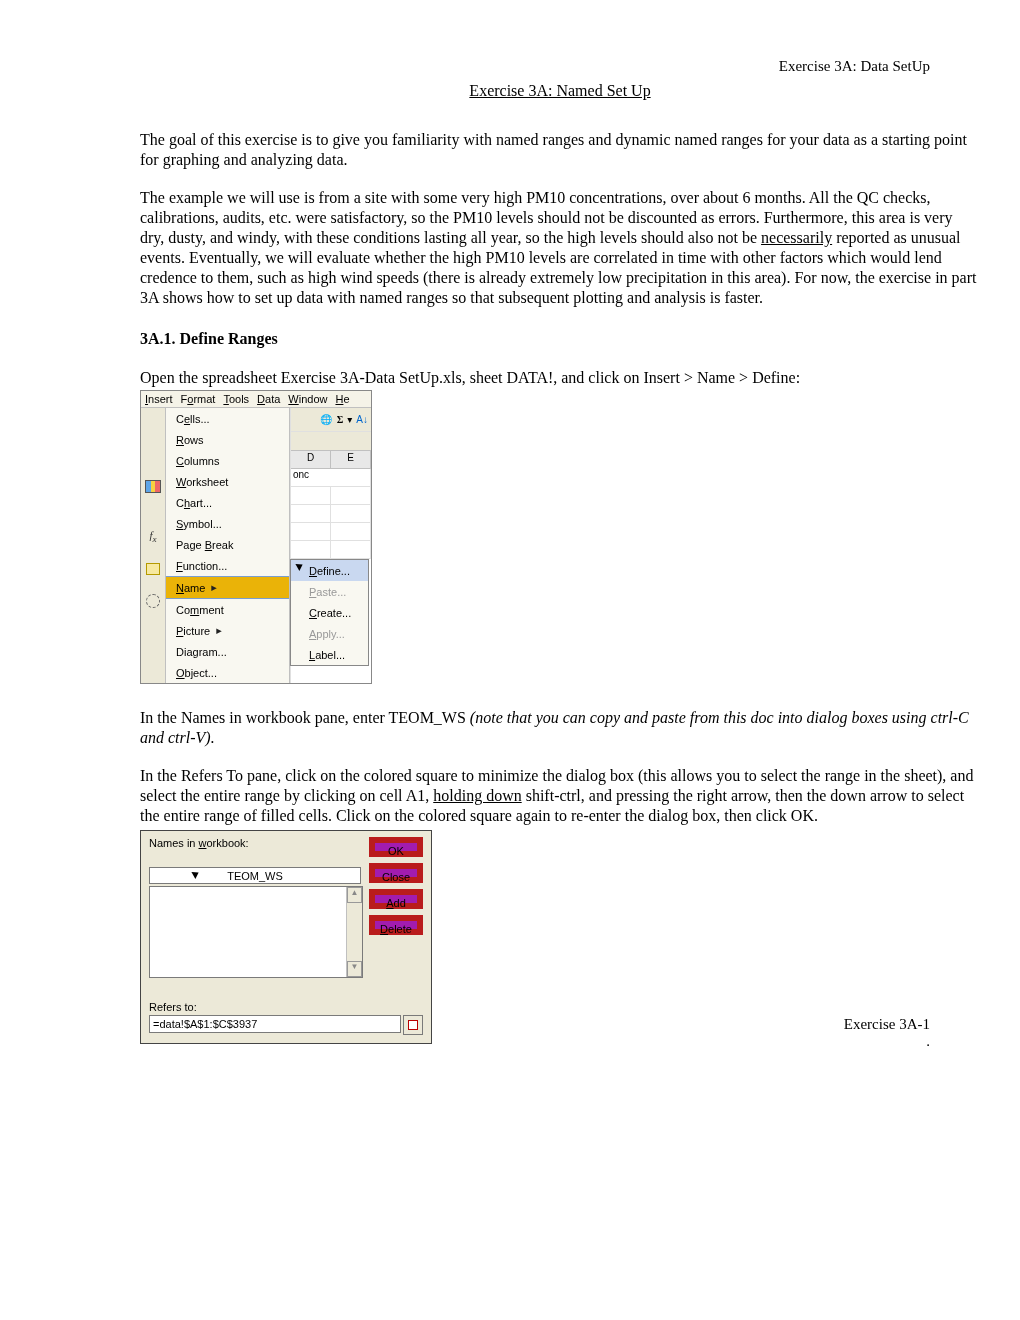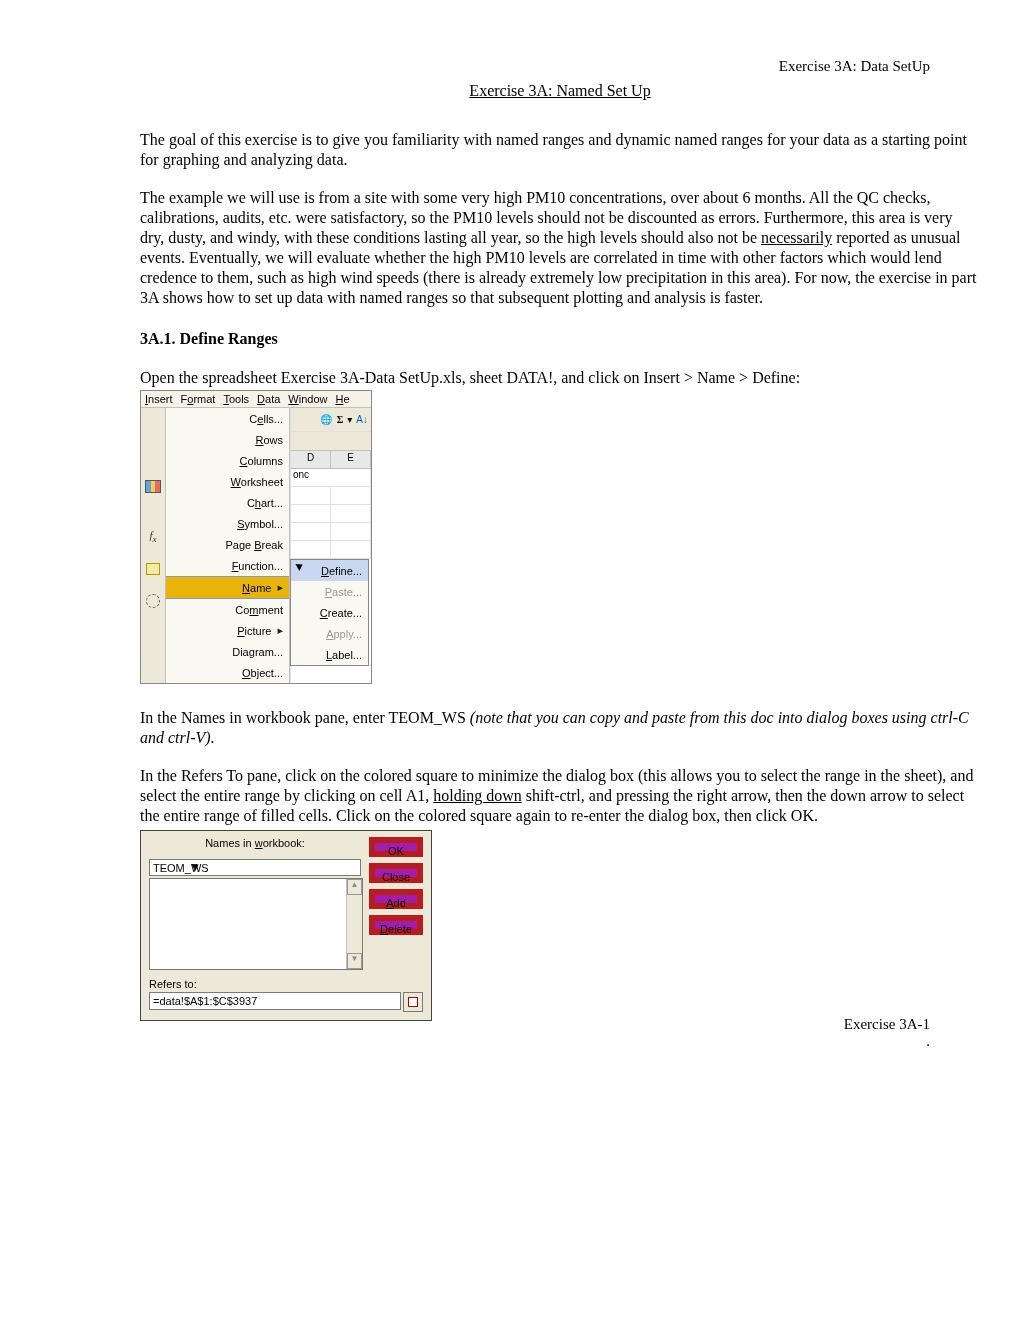--- a/index.html
+++ b/index.html
@@ -80,21 +80,21 @@
     width:12px;height:12px;border-radius:50%;border:1px dashed #666;
   }
   .dropdown {
     flex:1;
     background:#f9f8f1;
     border-right:1px solid #c0c0c0;
   }
   .dd-item {
     padding:2px 6px 2px 10px;
     display:flex;
-    justify-content:flex-end;
+    justify-content:flex-start;
     align-items:center;
     height:17px;
     white-space:nowrap;
   }
   .dd-item.highlight { background:#eab308; border-top:1px solid #7a9ed0; border-bottom:1px solid #7a9ed0;}
   .dd-item .arrow { margin-left:6px; color:#222;}
   .dd-u { text-decoration: underline; }
   .right-area {
     width:80px; background:#fff; border-left:1px solid #e0e0e0; position:relative;
   }
@@ -133,30 +133,30 @@
     color:#fff;
     display:flex; justify-content:space-between; align-items:center;
     padding:1px 2px 1px 6px;
     font-weight:bold;
     height:17px;
   }
   .dlg-title .btns { display:flex; gap:1px;}
   .dlg-title .btns div { width:16px;height:14px;background:#ece9d8;border:1px solid #999; color:#000; text-align:center; font-size:10px; line-height:12px; font-weight:bold;}
   .dlg-body { padding:6px 8px 8px 8px; display:flex; gap:8px;}
   .dlg-left { flex:1; }
-  .dlg-left label { display:block; margin-bottom:10px;text-align:center;}
+  .dlg-left label { display:block; margin-bottom:18px;}
   .dlg-left .lbl-u { text-decoration: underline; }
-  .dlg-input { width:100%; height:17px; border:1px solid #7a7a7a; background:#fff; padding:1px 3px; box-sizing:border-box; font-size:11px;}
+  .dlg-input { width:100%; height:17px; border:1px solid #7a7a7a; background:#fff; padding:1px 3px; box-sizing:border-box; font-size:11px;text-align:center;}
   .dlg-list { width:100%; height:90px; border:1px solid #7a7a7a; background:#fff; margin-top:2px; position:relative;}
   .dlg-scroll { position:absolute; right:0; top:0; bottom:0; width:15px; background:#ece9d8; border-left:1px solid #c0c0c0; display:flex; flex-direction:column; justify-content:space-between;}
   .dlg-scroll div { height:14px; border:1px solid #999; background:#ece9d8; font-size:8px; text-align:center; color:#888;}
   .dlg-right { width:54px; display:flex; flex-direction:column; gap:6px;}
   .dlg-btn { height:20px; border:6px solid #b91c1c; background:#a21caf; text-align:center; padding-top:2px; box-sizing:border-box;}
   .dlg-btn .u { text-decoration:underline; }
-  .dlg-refers { padding:0 8px 8px 8px;}
+  .dlg-refers { padding:0 8px 8px 8px;margin-top:15px;}
   .dlg-refers label { display:block; margin-bottom:2px;}
   .refers-row { display:flex; }
   .refers-input { flex:1; height:18px; border:1px solid #7a7a7a; background:#fff; padding:1px 3px; box-sizing:border-box; font-size:11px;}
   .refers-btn { width:18px; height:18px; border:1px solid #7a7a7a; background:#ece9d8; margin-left:2px; display:flex;align-items:center;justify-content:center;}
   .refers-btn .sq { width:8px;height:8px;border:1px solid #b00; background:#fff;}
   .cursor-sm {
     position:absolute;
     margin-left:44px; margin-top:-14px;
     width:0;height:0;
     border-left:6px solid #000; border-top:4px solid transparent; border-bottom:4px solid transparent;

